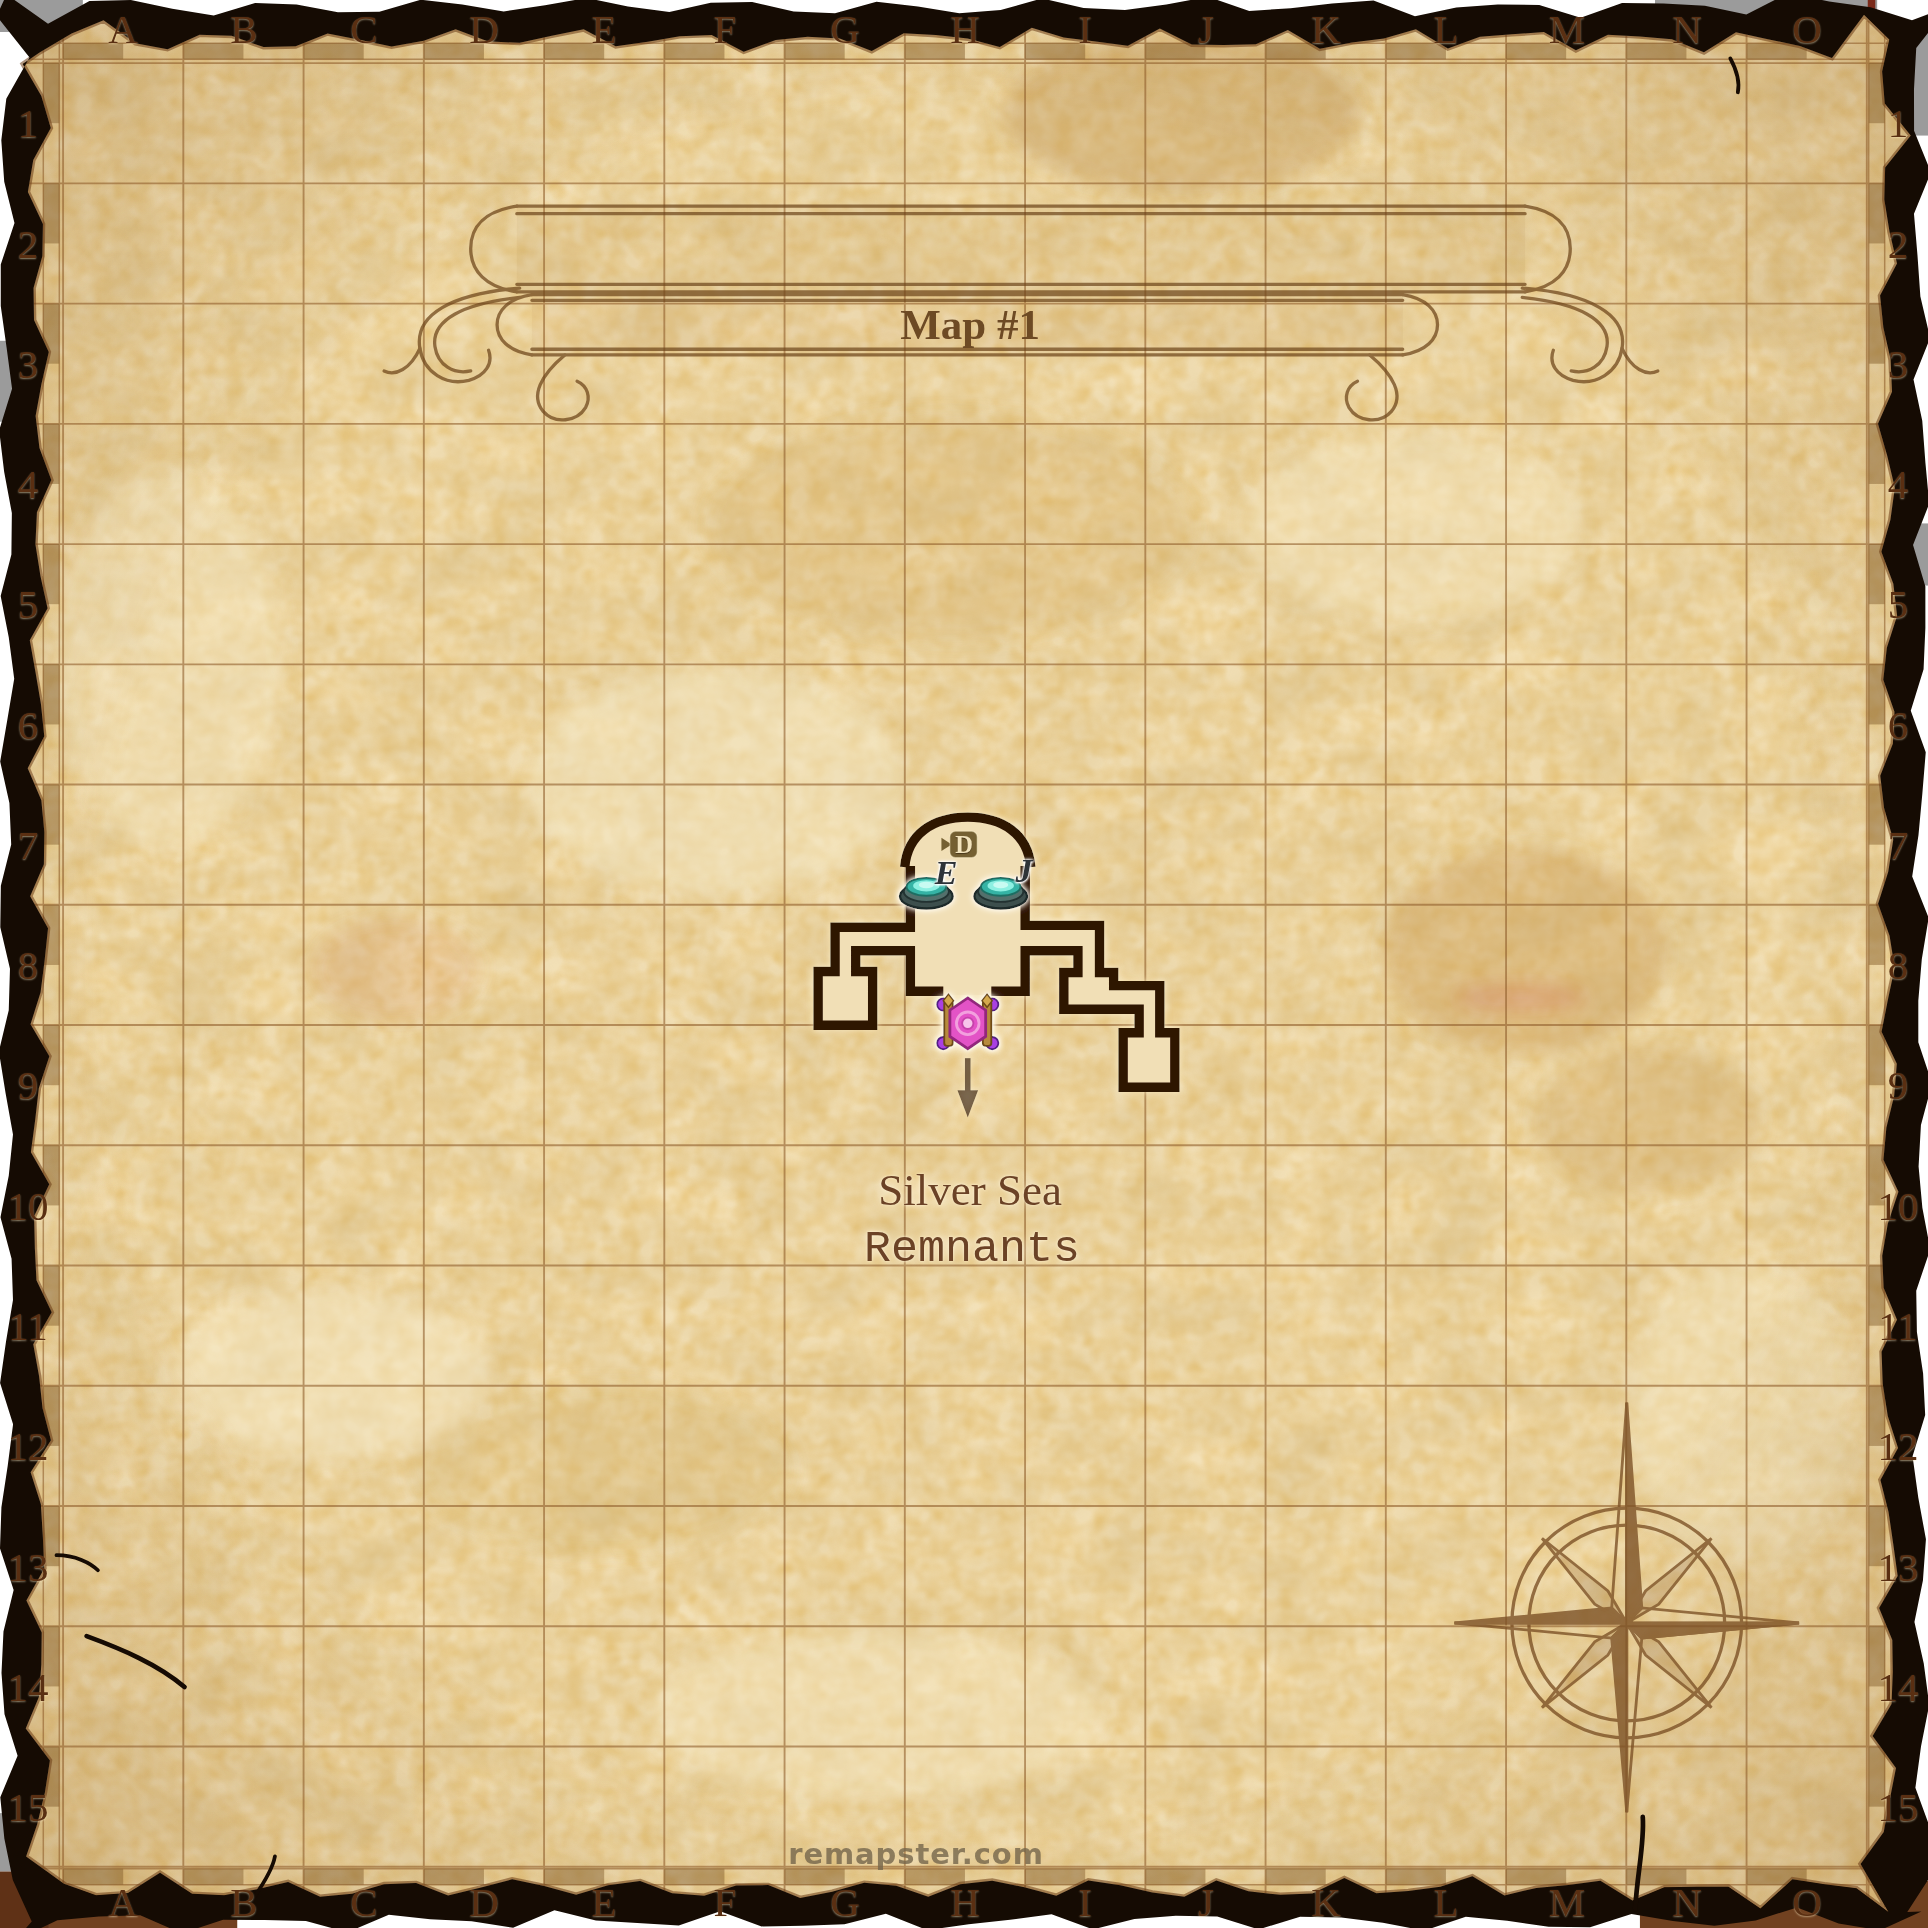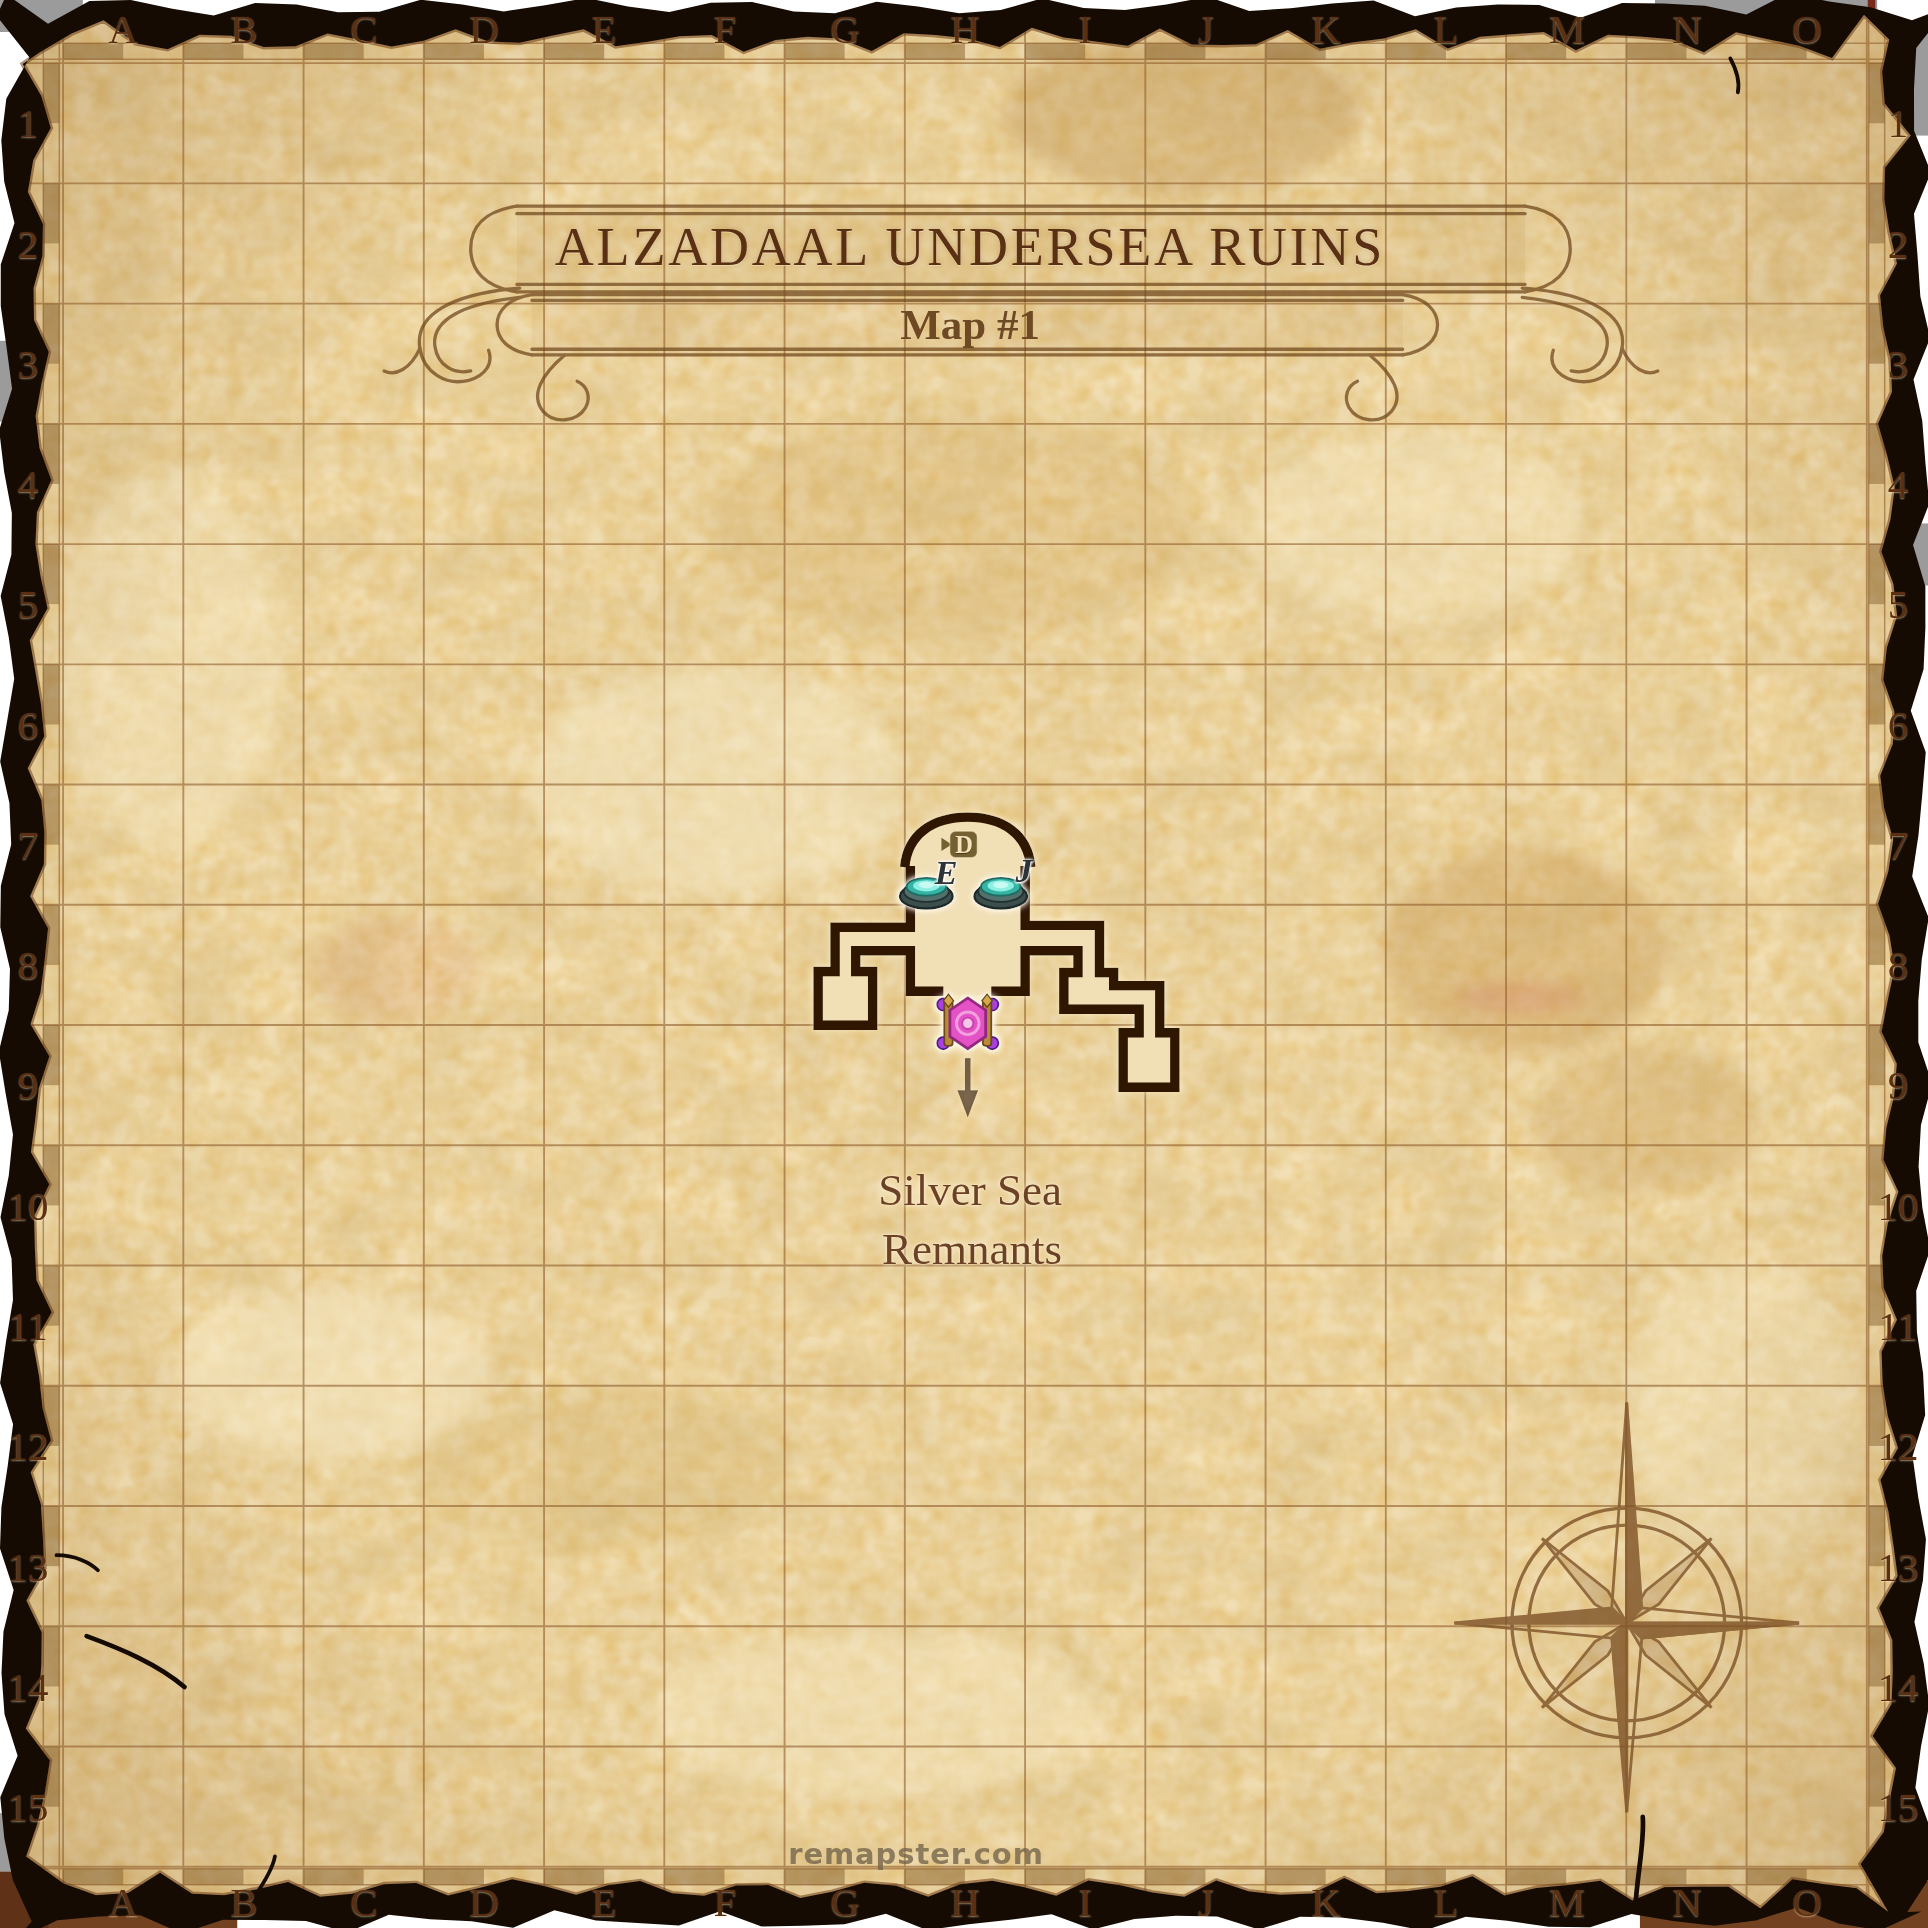--- a/index.html
+++ b/index.html
@@ -297,24 +297,23 @@
       <path d="M92,1738 C130,1752 168,1768 196,1792" stroke-width="5"></path>
       <path d="M60,1652 C80,1652 96,1660 104,1668" stroke-width="4"></path>
       <path d="M1737,2028 C1739,1990 1747,1958 1745,1930" stroke-width="5"></path>
       <path d="M268,2018 C282,1998 290,1984 292,1972" stroke-width="4"></path>
       <path d="M1838,62 C1845,75 1848,88 1846,98" stroke-width="4"></path>
       <path d="M560,900 C556,905 554,910 554,914" stroke-width="0" opacity="0"></path>
     </g>
   </g>
 </svg>
 
-<div class="txt" id="map-title" style="left:970px;top:247px;">ALZADAAL UNDERSEA RUINS</div>
 <div class="txt" id="map-number" style="left:970px;top:324px;">Map #1</div>
 <div class="txt area-label" style="left:970px;top:1190px;">Silver Sea</div>
-<div class="txt area-label" style="left:972px;top:1249px;">Remnants</div>
+<div class="txt area-label" style="left:972px;top:1249px;font-family:Liberation Mono, monospace;">Remnants</div>
 <div class="txt pad-letter" style="left:946px;top:873px;">E</div>
 <div class="txt pad-letter" style="left:1024px;top:871px;">J</div>
 <div class="txt" id="door-label" style="left:964px;top:845px;">D</div>
 <div class="txt" id="watermark" style="left:916px;top:1854px;">remapster.com</div>
 <div id="labels">
       <span class="txt grid-label" style="left: 123px; top: 29px;">A</span>
       <span class="txt grid-label" style="left: 123px; top: 1902px;">A</span>
       <span class="txt grid-label" style="left: 28px; top: 123px;">1</span>
       <span class="txt grid-label" style="left: 1898px; top: 123px;">1</span>
       <span class="txt grid-label" style="left: 244px; top: 29px;">B</span>

